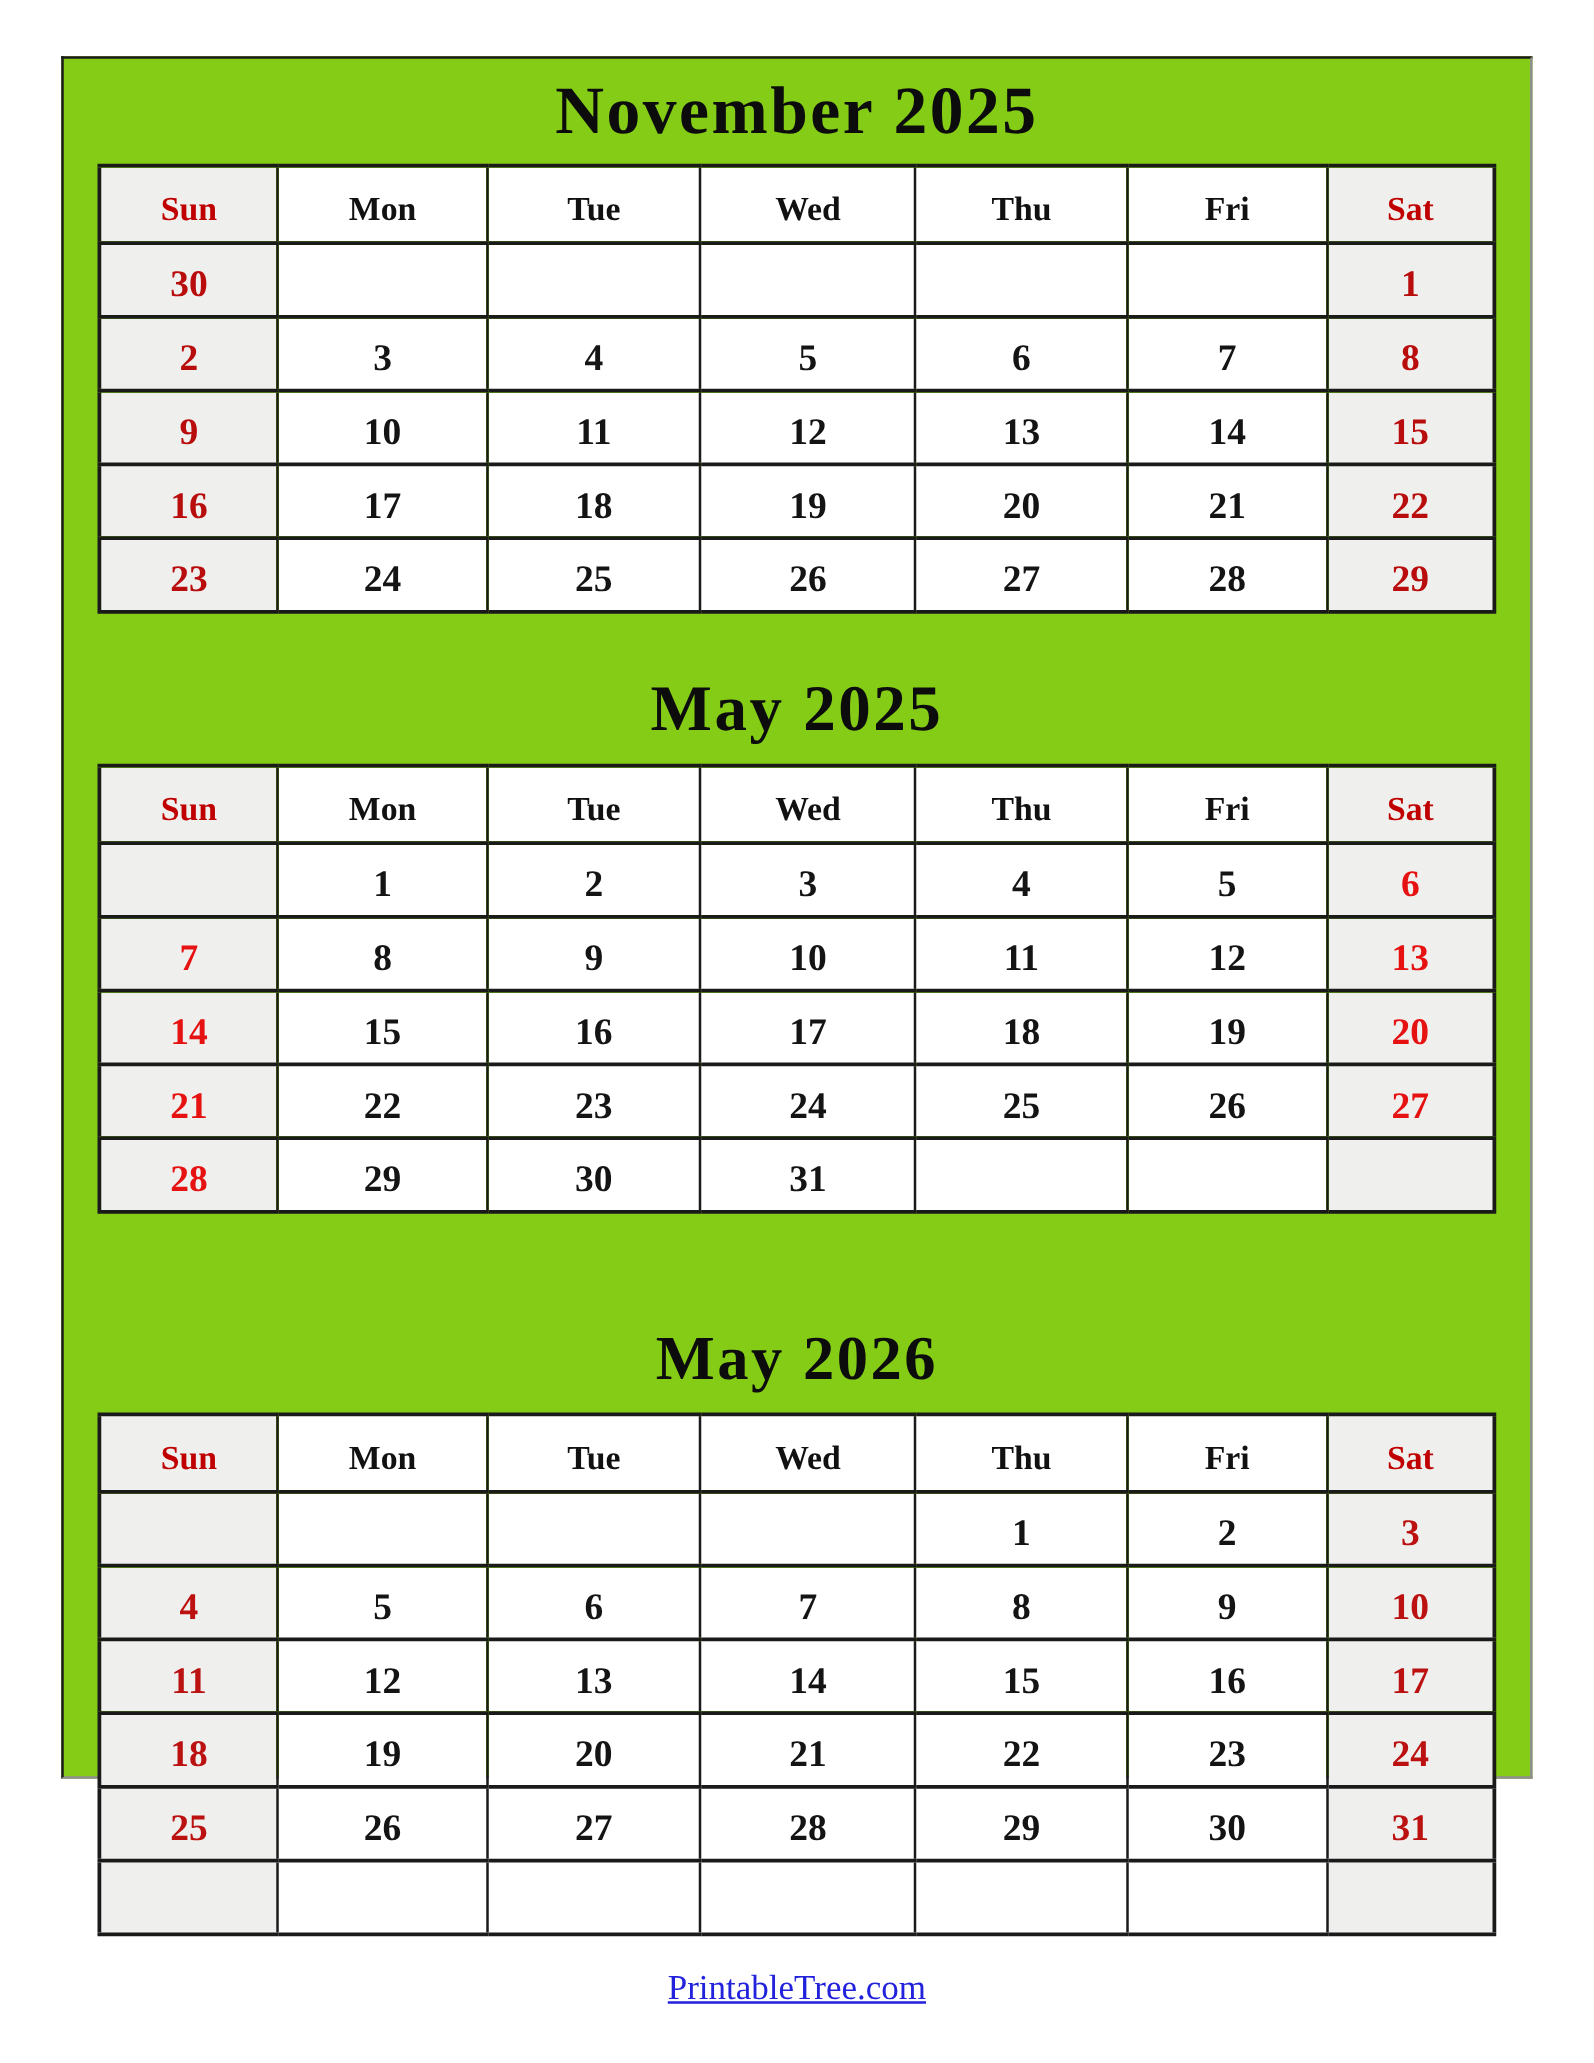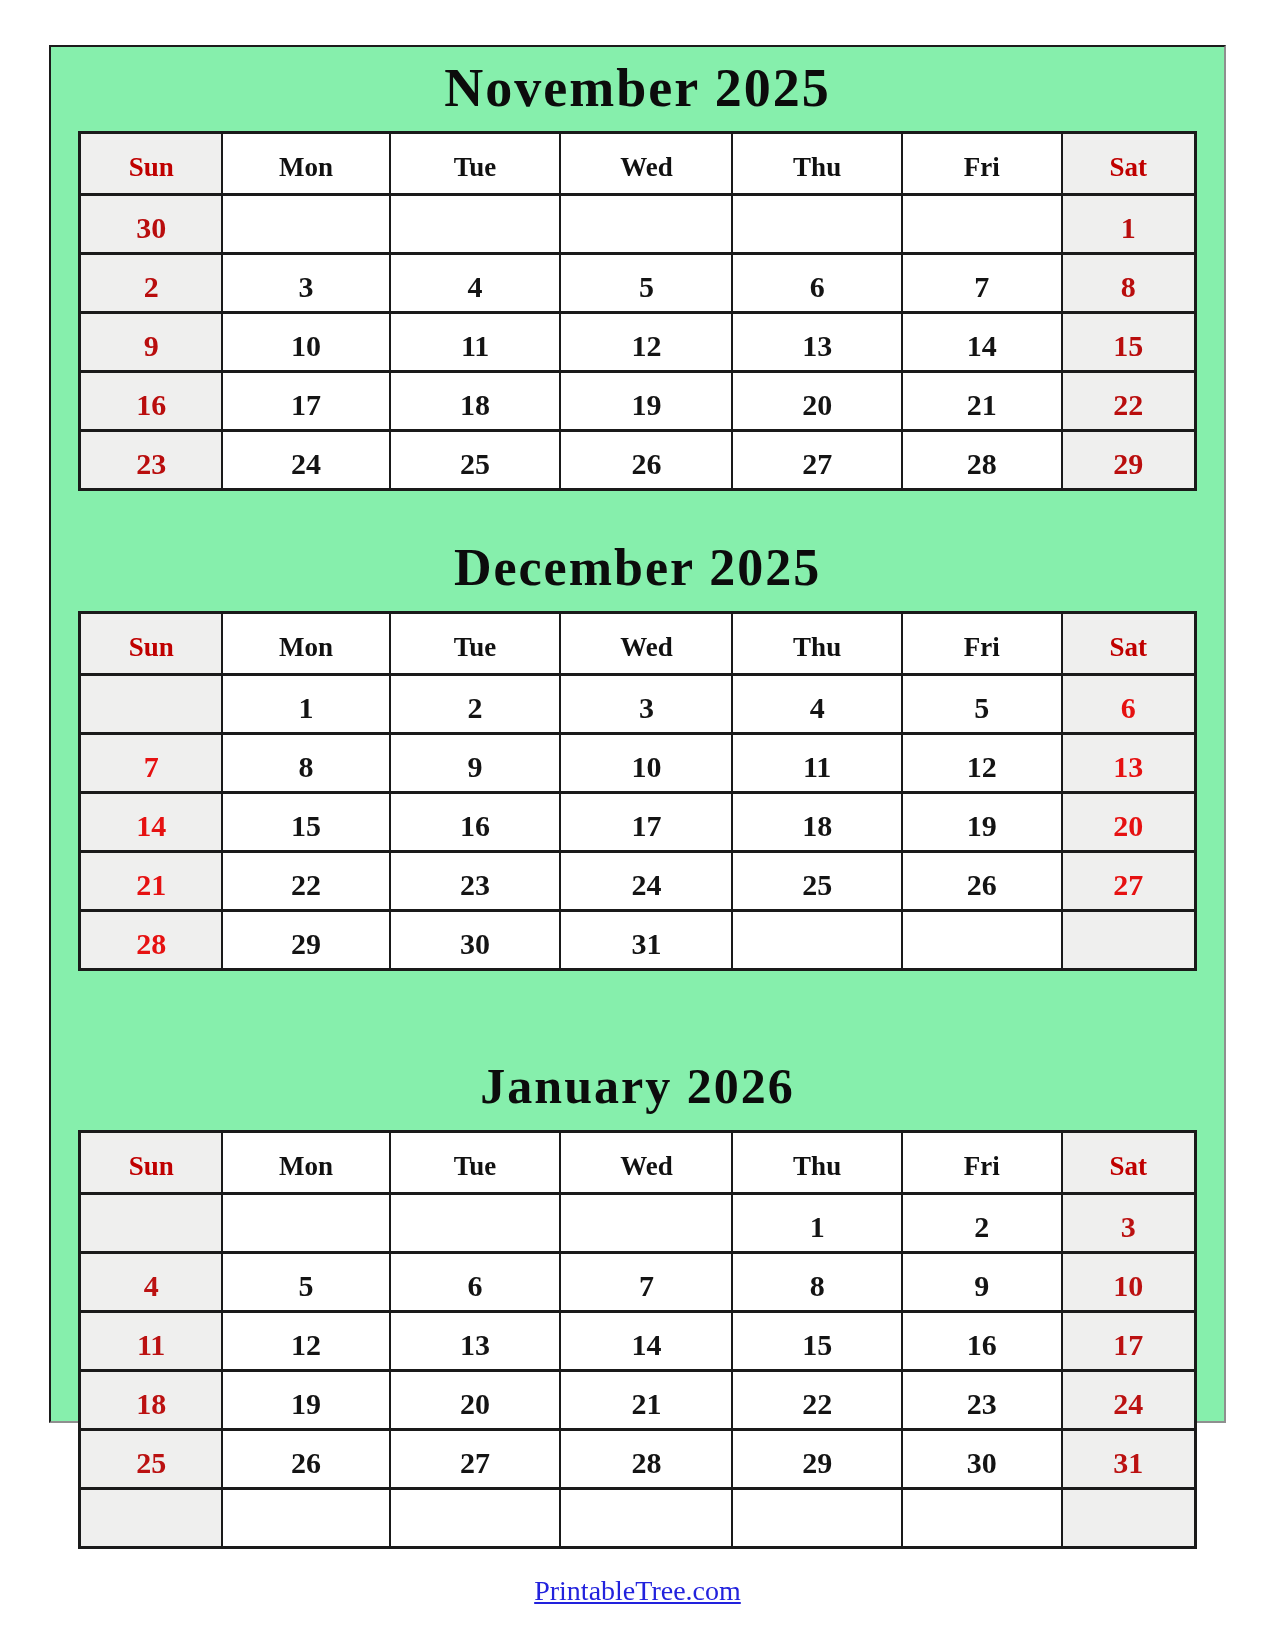--- a/index.html
+++ b/index.html
@@ -18,21 +18,21 @@
   .frame {
     position: absolute;
     left: 49px;
     top: 45px;
     width: 1177px;
     height: 1378px;
     box-sizing: border-box;
     border: 2px solid;
     border-color: #1b1b1b #8f8f8f #8f8f8f #1b1b1b;
     padding: 10px 27px 0 27px;
-    background: #86efac;
+    background: #84cc16;
   }
   .month-title {
     margin: 0;
     text-align: center;
     font-weight: bold;
     color: #0c0c0c;
     line-height: 1.1;
     letter-spacing: 2px;
   }
   .cal-0 .month-title { font-size: 54px; margin-top: 2px; }
@@ -160,21 +160,21 @@
             <td class="day-cell">26</td>
             <td class="day-cell">27</td>
             <td class="day-cell">28</td>
             <td class="day-cell weekend" style="color: rgb(185, 13, 13);">29</td>
           </tr>
         </tbody>
     </table>
   </section>
 
   <section class="month cal-1">
-    <h1 class="month-title">December 2025</h1>
+    <h1 class="month-title">May 2025</h1>
     <table class="month-table">
       <colgroup>
           <col style="width: 12.8%;">
           <col style="width: 15%;">
           <col style="width: 15.3%;">
           <col style="width: 15.4%;">
           <col style="width: 15.2%;">
           <col style="width: 14.3%;">
           <col style="width: 12%;">
         </colgroup>
@@ -233,21 +233,21 @@
             <td class="day-cell">31</td>
             <td class="day-cell"></td>
             <td class="day-cell"></td>
             <td class="day-cell weekend" style="color: rgb(230, 17, 17);"></td>
           </tr>
         </tbody>
     </table>
   </section>
 
   <section class="month cal-2">
-    <h1 class="month-title">January 2026</h1>
+    <h1 class="month-title">May 2026</h1>
     <table class="month-table">
       <colgroup>
           <col style="width: 12.8%;">
           <col style="width: 15%;">
           <col style="width: 15.3%;">
           <col style="width: 15.4%;">
           <col style="width: 15.2%;">
           <col style="width: 14.3%;">
           <col style="width: 12%;">
         </colgroup>

